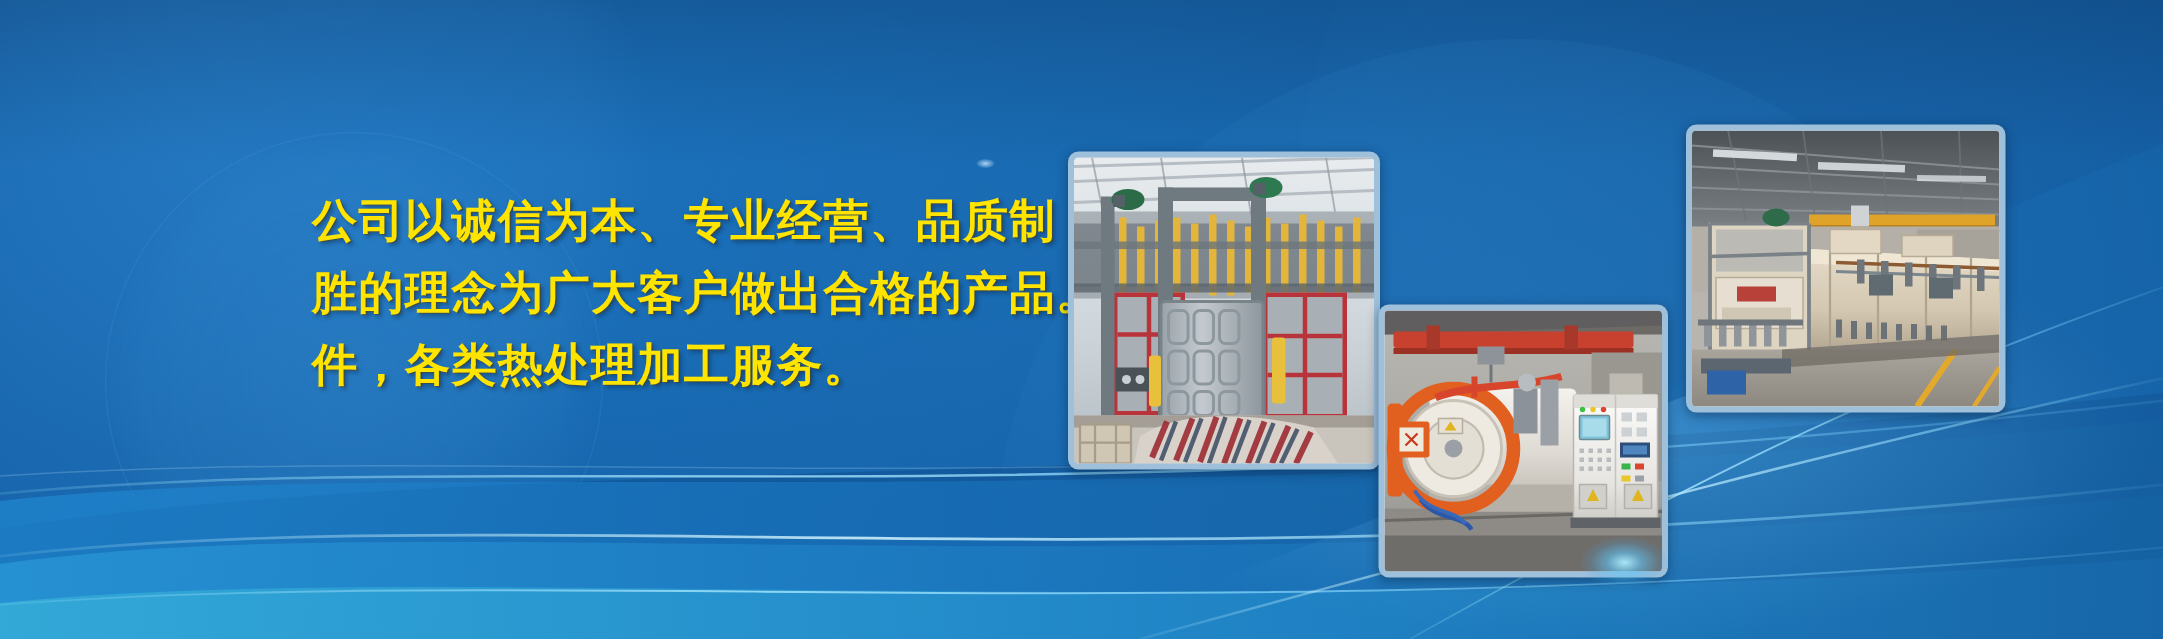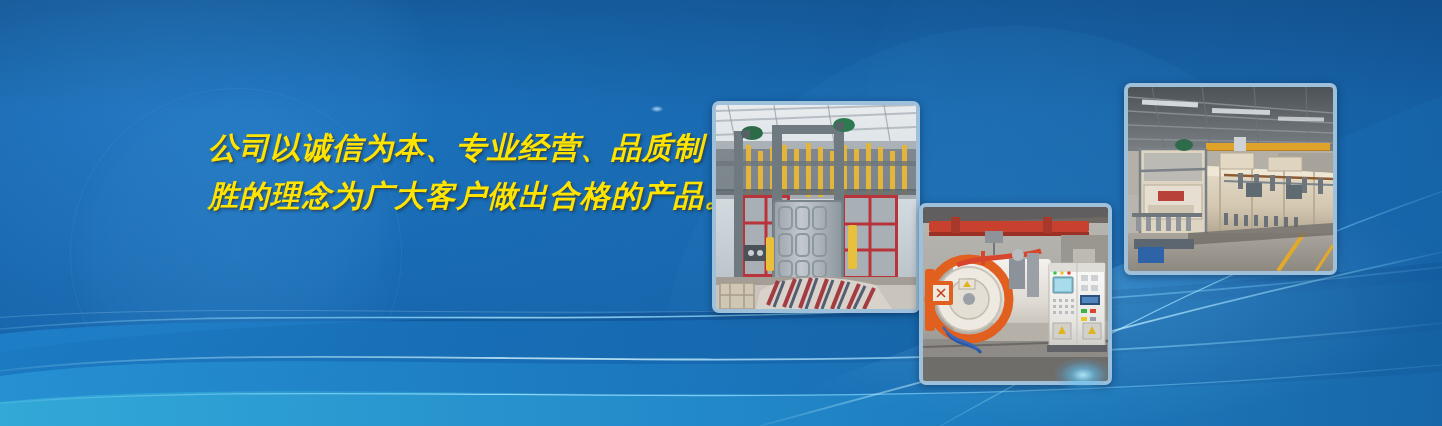--- a/index.html
+++ b/index.html
@@ -73,21 +73,20 @@
   
   .copy {
     position: absolute;
     left: 208px;
     top: 124px;
     width: 520px;
     z-index: 5;
   }
   .copy-line {
     font-family: "DejaVu Sans", "Liberation Sans", sans-serif;
-    font-style: italic;
     font-weight: bold;
     font-size: 30px;
     line-height: 48px;
     letter-spacing: 1px;
     color: #ffe400;
     white-space: nowrap;
     text-shadow:
       1px 1px 0 rgba(90,60,0,0.45),
       2px 2px 3px rgba(10,35,70,0.45);
   }
@@ -208,20 +207,21 @@
     <path d="M1452,250 C1220,300 1060,344 760,426" fill="none" stroke="url(#line2)" stroke-width="1.7"></path>
     <path d="M1452,188 C1240,262 1120,326 940,426" fill="none" stroke="url(#line1)" stroke-width="1.2"></path>
     <path d="M-10,318 C260,300 520,322 900,306" fill="none" stroke="#bfeaff" stroke-opacity="0.22" stroke-width="1"></path>
   </svg>
 
   <div class="sparkle"></div>
 
   <div class="copy">
     <div class="copy-line">公司以诚信为本、专业经营、品质制</div>
     <div class="copy-line">胜的理念为广大客户做出合格的产品。</div>
+    <div class="copy-line">件，各类热处理加工服务。</div>
   </div>
 
   <div class="photo photo-1">
     <div class="photo-inner">
       <svg viewBox="0 0 200 204" preserveAspectRatio="none">
         <defs>
           <linearGradient id="p1sky" x1="0" y1="0" x2="0" y2="1">
             <stop offset="0%" stop-color="#e8ecef"></stop>
             <stop offset="55%" stop-color="#cfd6db"></stop>
             <stop offset="100%" stop-color="#b3bcc3"></stop>

